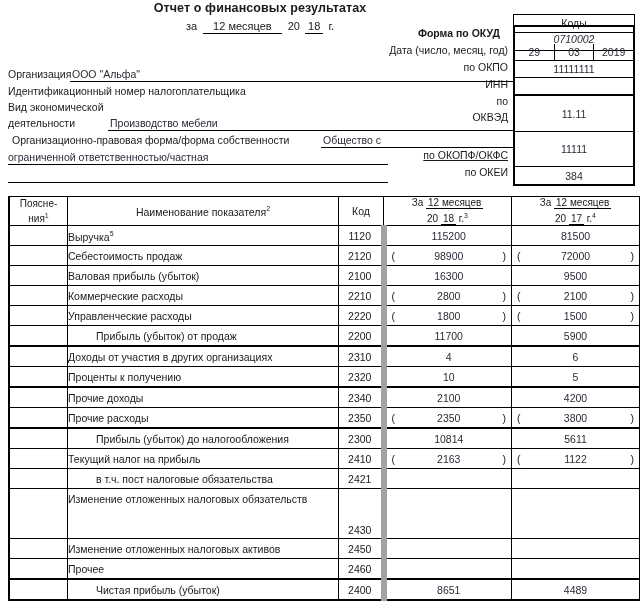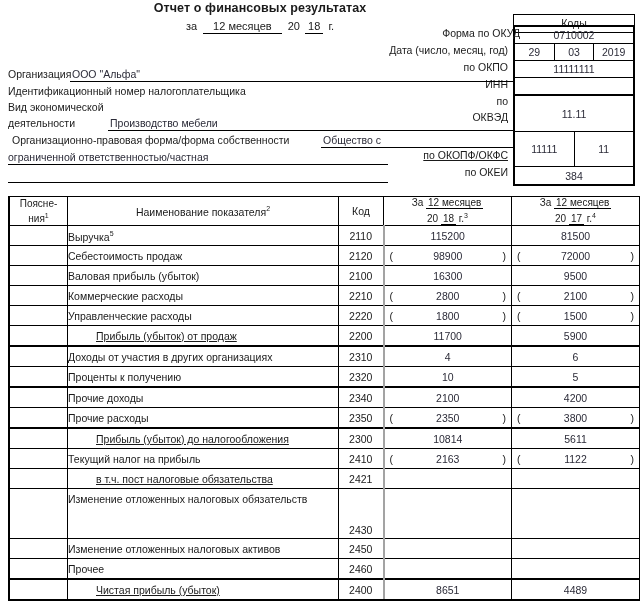--- a/index.html
+++ b/index.html
@@ -159,34 +159,34 @@
   .col-head-period .sub .yr {
     display: inline-block;
     border-bottom: 1px solid #000;
     padding: 0 2px;
     line-height: 11px;
   }
   sup { font-size: 7px; vertical-align: super; }
 
   .c-expl { }
   .c-name { padding-left: 10px; }
-  .c-name.ind { padding-left: 28px; text-decoration: underline; }
+  .c-name.ind { padding-left: 28px; }
   .c-code { text-align: center; }
   .c-val  { text-align: center; color: #2b2b38; position: relative; }
   .c-val .paren-l { position: absolute; left: 5px; top: 50%; transform: translateY(-50%); color: #1a1a1a; }
   .c-val .paren-r { position: absolute; right: 5px; top: 50%; transform: translateY(-50%); color: #1a1a1a; }
 
   .row-std td { height: 19px; }
   .row-tall td { height: 45px; vertical-align: bottom; }
   .row-tall .c-name { vertical-align: top; padding-top: 4px; line-height: 13px; }
   .row-tall .c-code { vertical-align: bottom; padding-bottom: 2px; }
 
   
   .sep-top td { border-top: 2px solid #000; }
-  .tbl .vb-l { border-left: 2px solid #a3a3a3; margin-left: 16px; }
+  .tbl .vb-l { border-left: 6px solid #a3a3a3; margin-left: 16px; }
   .tbl .vb-r { border-right: 2px solid #000; }
   .tbl tr:last-child td { border-bottom: 2px solid #000; }
   .tbl .outer-l { border-left: 2px solid #000; }
 </style>
 </head>
 <body>
 
 <div class="page">
 
   <div class="doc-title">Отчет о финансовых результатах</div>
@@ -196,21 +196,21 @@
     <span class="ul">12 месяцев</span>
     <span>20</span>
     <span class="ul-sm">18</span>
     <span>г.</span>
   </div>
 
   <div class="codes-box">
     <div class="codes-title">Коды</div>
     <div class="codes-main">
 
-      <div class="crow" style="top:0px; height:17px;">
+      <div class="crow" style="top:0px; height:24px;font-style:italic;">
         <div class="ccell">0710002</div>
       </div>
 
       <div class="crow" style="top:17px; height:17px;">
         <div class="ccell">29</div>
         <div class="ccell">03</div>
         <div class="ccell">2019</div>
       </div>
 
       <div class="crow" style="top:34px; height:17px;">
@@ -220,31 +220,30 @@
       <div class="crow thick" style="top:51px; height:18px;">
         <div class="ccell"></div>
       </div>
 
       <div class="crow" style="top:69px; height:36px;">
         <div class="ccell">11.11</div>
       </div>
 
       <div class="crow" style="top:105px; height:35px;">
         <div class="ccell">11111</div>
-        <div class="ccell">11</div>
       </div>
 
       <div class="crow last" style="top:140px; height:17px;">
         <div class="ccell">384</div>
       </div>
 
     </div>
   </div>
 
-  <div class="rlbl" style="left:312px; top:27px; width:208px;">Форма по ОКУД</div>
+  <div class="rlbl" style="left:292px; top:27px; width:208px;font-weight:bold;">Форма по ОКУД</div>
   <div class="rlbl" style="left:300px; top:44px; width:208px;">Дата (число, месяц, год)</div>
   <div class="rlbl" style="left:300px; top:61px; width:208px;">по ОКПО</div>
   <div class="rlbl" style="left:300px; top:78px; width:208px;">ИНН</div>
   <div class="rlbl" style="left:300px; top:95px; width:208px;">по</div>
   <div class="rlbl" style="left:300px; top:111px; width:208px;">ОКВЭД</div>
   <div class="rlbl" style="left:300px; top:149px; width:208px;text-decoration:underline;">по ОКОПФ/ОКФС</div>
   <div class="rlbl" style="left:300px; top:166px; width:208px;">по ОКЕИ</div>
 
   <div class="lbl" style="left:8px; top:68px;">Организация</div>
   <div class="fillval" style="left:72px; top:68px;">ООО "Альфа"</div>
@@ -296,21 +295,21 @@
             <span class="yr">17</span>
             <span>г.</span><sup>4</sup>
           </span>
         </th>
       </tr>
     </thead>
     <tbody>
         <tr class="row-std">
           <td class="c-expl outer-l"></td>
           <td class="c-name">Выручка<sup>5</sup></td>
-          <td class="c-code">2110</td>
+          <td class="c-code">1120</td>
           <td class="c-val vb-l"><span>115200</span></td>
           <td class="c-val vb-r"><span>81500</span></td>
         </tr>
         <tr class="row-std">
           <td class="c-expl outer-l"></td>
           <td class="c-name">Себестоимость продаж</td>
           <td class="c-code">2120</td>
           <td class="c-val vb-l"><span class="paren-l">(</span><span>98900</span><span class="paren-r">)</span></td>
           <td class="c-val vb-r"><span class="paren-l">(</span><span>72000</span><span class="paren-r">)</span></td>
         </tr>

